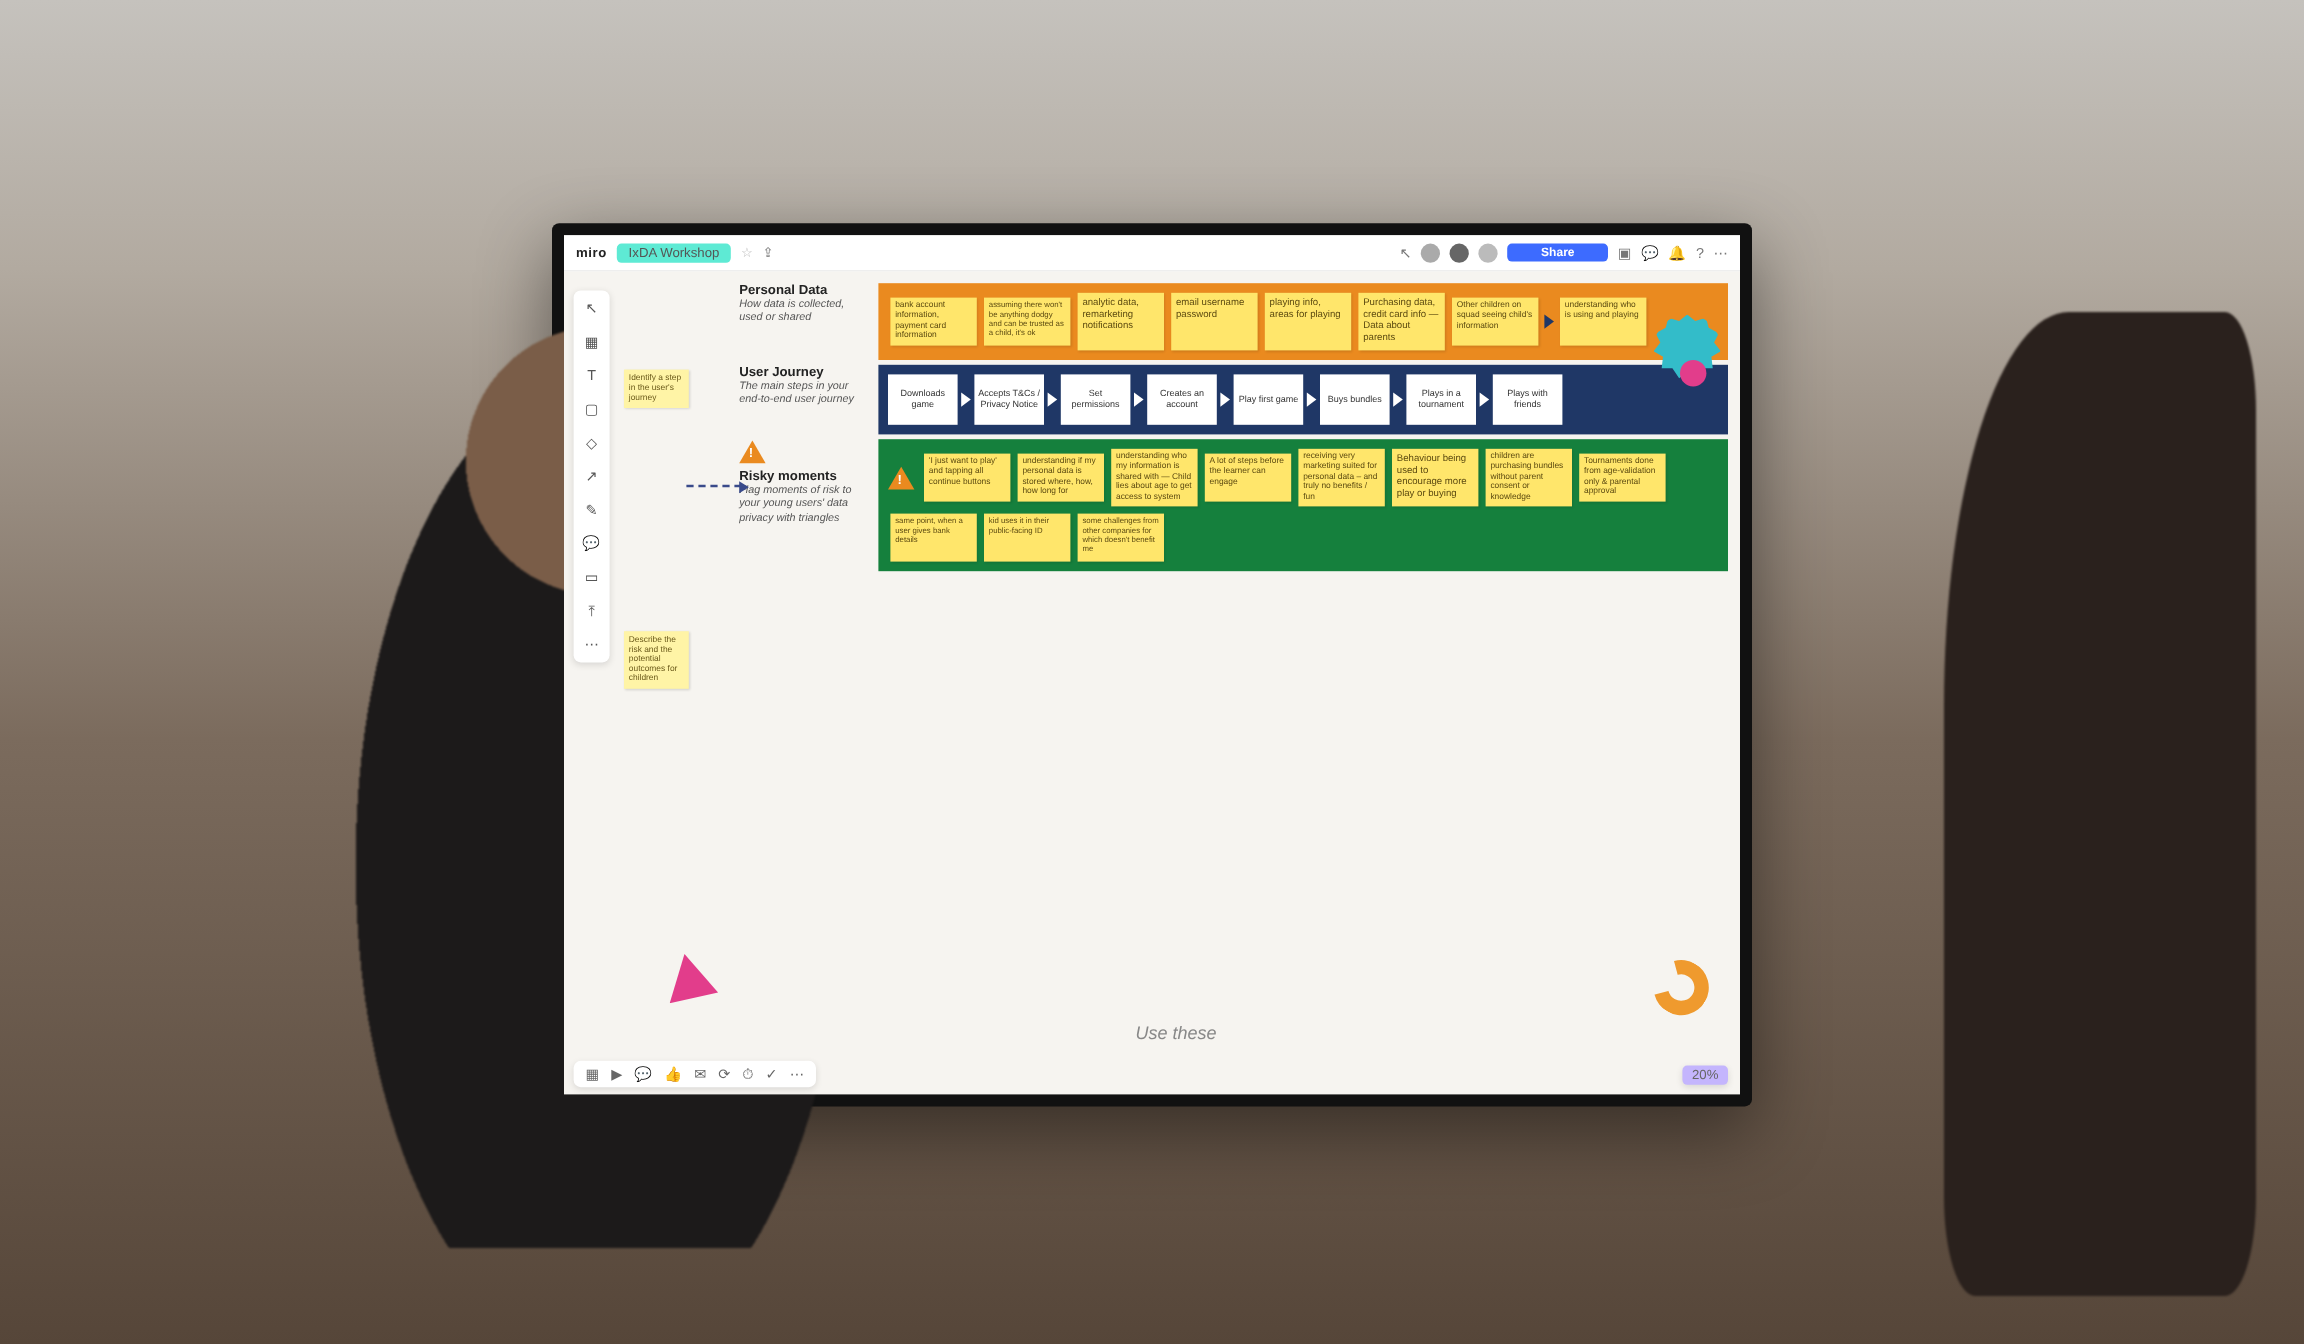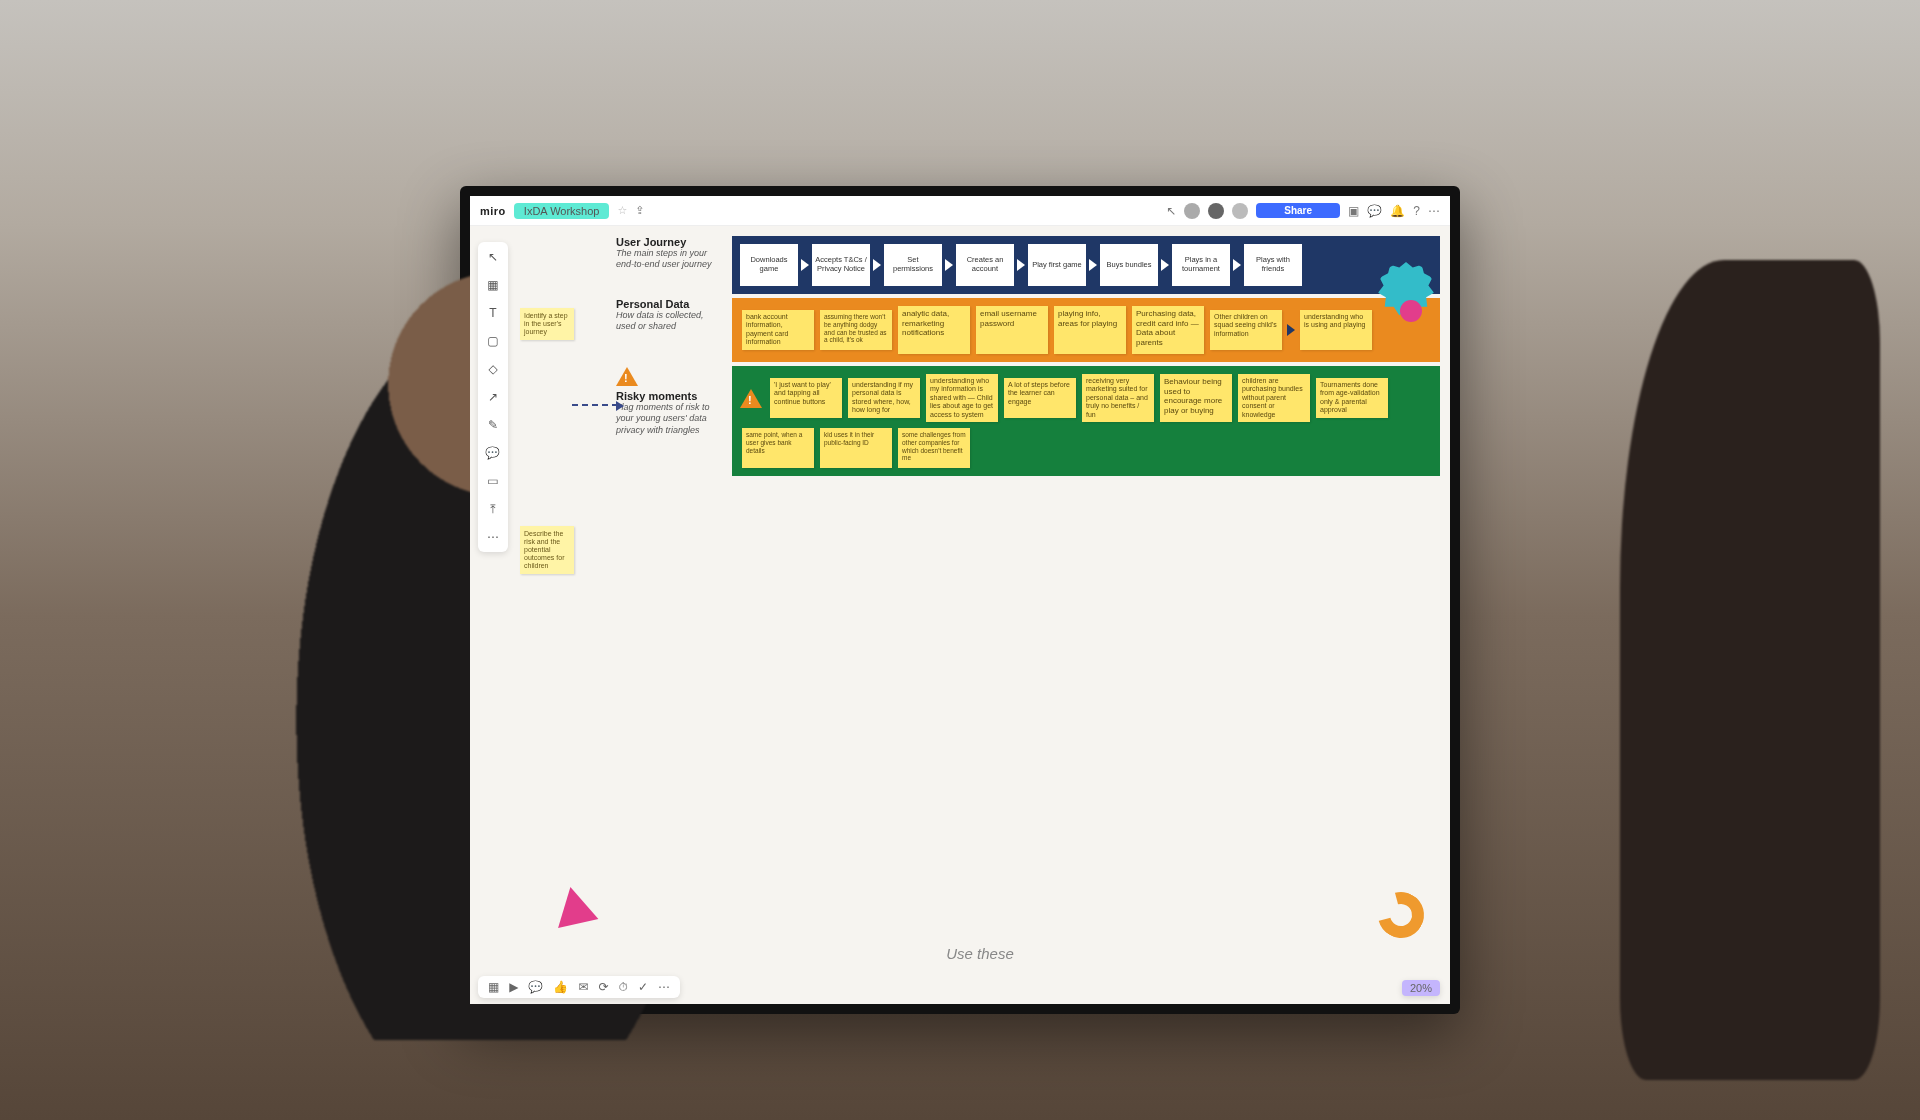--- a/index.html
+++ b/index.html
@@ -13,21 +13,21 @@
 
 .scene {
   width: 100%; height: 100%;
   background: linear-gradient(180deg,#c5c2bd 0%, #b2aaa0 20%, #7b6b5d 55%, #564639 100%);
   display:flex; align-items:flex-start; justify-content:center;
 }
 
 
 .tv {
   margin-top: 186px;
-  width: 1000px; height: 828px;
+  width: 1000px; height: 736px;
   background:#111;
   padding:10px;
   border-radius:6px;
   box-shadow:0 20px 60px rgba(0,0,0,.45);
 }
 .screen {
   width:100%; height:100%;
   background:#f6f4f0;
   position:relative;
   overflow:hidden;
@@ -265,57 +265,57 @@
 
 
         <div class="side-note n1">Identify a step in the user's journey</div>
         <div class="dashed-arrow"></div>
         <div class="side-note n2">Describe the risk and the potential outcomes for children</div>
 
         <div class="grid-wrap">
 
           <div class="lane">
             <div class="row-head">
-              <div class="h">User Journey</div>
-              <div class="sub">The main steps in your end-to-end user journey</div>
-            </div>
-            <div class="strip journey">
-              <div class="step">Downloads game</div>
-                <div class="arrow-sep"></div>
-              <div class="step">Accepts T&amp;Cs / Privacy Notice</div>
-                <div class="arrow-sep"></div>
-              <div class="step">Set permissions</div>
-                <div class="arrow-sep"></div>
-              <div class="step">Creates an account</div>
-                <div class="arrow-sep"></div>
-              <div class="step">Play first game</div>
-                <div class="arrow-sep"></div>
-              <div class="step">Buys bundles</div>
-                <div class="arrow-sep"></div>
-              <div class="step">Plays in a tournament</div>
-                <div class="arrow-sep"></div>
-              <div class="step">Plays with friends</div>
-            </div>
-          </div>
-
-          <div class="lane">
-            <div class="row-head">
               <div class="h">Personal Data</div>
               <div class="sub">How data is collected, used or shared</div>
             </div>
             <div class="strip personal">
               <div class="sticky">bank account information, payment card information</div>
               <div class="sticky tiny">assuming there won't be anything dodgy and can be trusted as a child, it's ok</div>
               <div class="sticky lg">analytic data, remarketing notifications</div>
               <div class="sticky lg">email username password</div>
               <div class="sticky lg">playing info, areas for playing</div>
               <div class="sticky lg">Purchasing data, credit card info — Data about parents</div>
               <div class="sticky">Other children on squad seeing child's information</div>
               <div class="arrow-sep" style="border-left-color:#1f3766"></div>
               <div class="sticky">understanding who is using and playing</div>
+            </div>
+          </div>
+
+          <div class="lane">
+            <div class="row-head">
+              <div class="h">User Journey</div>
+              <div class="sub">The main steps in your end-to-end user journey</div>
+            </div>
+            <div class="strip journey">
+              <div class="step">Downloads game</div>
+                <div class="arrow-sep"></div>
+              <div class="step">Accepts T&amp;Cs / Privacy Notice</div>
+                <div class="arrow-sep"></div>
+              <div class="step">Set permissions</div>
+                <div class="arrow-sep"></div>
+              <div class="step">Creates an account</div>
+                <div class="arrow-sep"></div>
+              <div class="step">Play first game</div>
+                <div class="arrow-sep"></div>
+              <div class="step">Buys bundles</div>
+                <div class="arrow-sep"></div>
+              <div class="step">Plays in a tournament</div>
+                <div class="arrow-sep"></div>
+              <div class="step">Plays with friends</div>
             </div>
           </div>
 
           <div class="lane">
             <div class="row-head">
               <span class="warn-icon">
                   <span class="warn-triangle"></span>
                 </span>
               <div class="h">Risky moments</div>
               <div class="sub">Flag moments of risk to your young users' data privacy with triangles</div>

